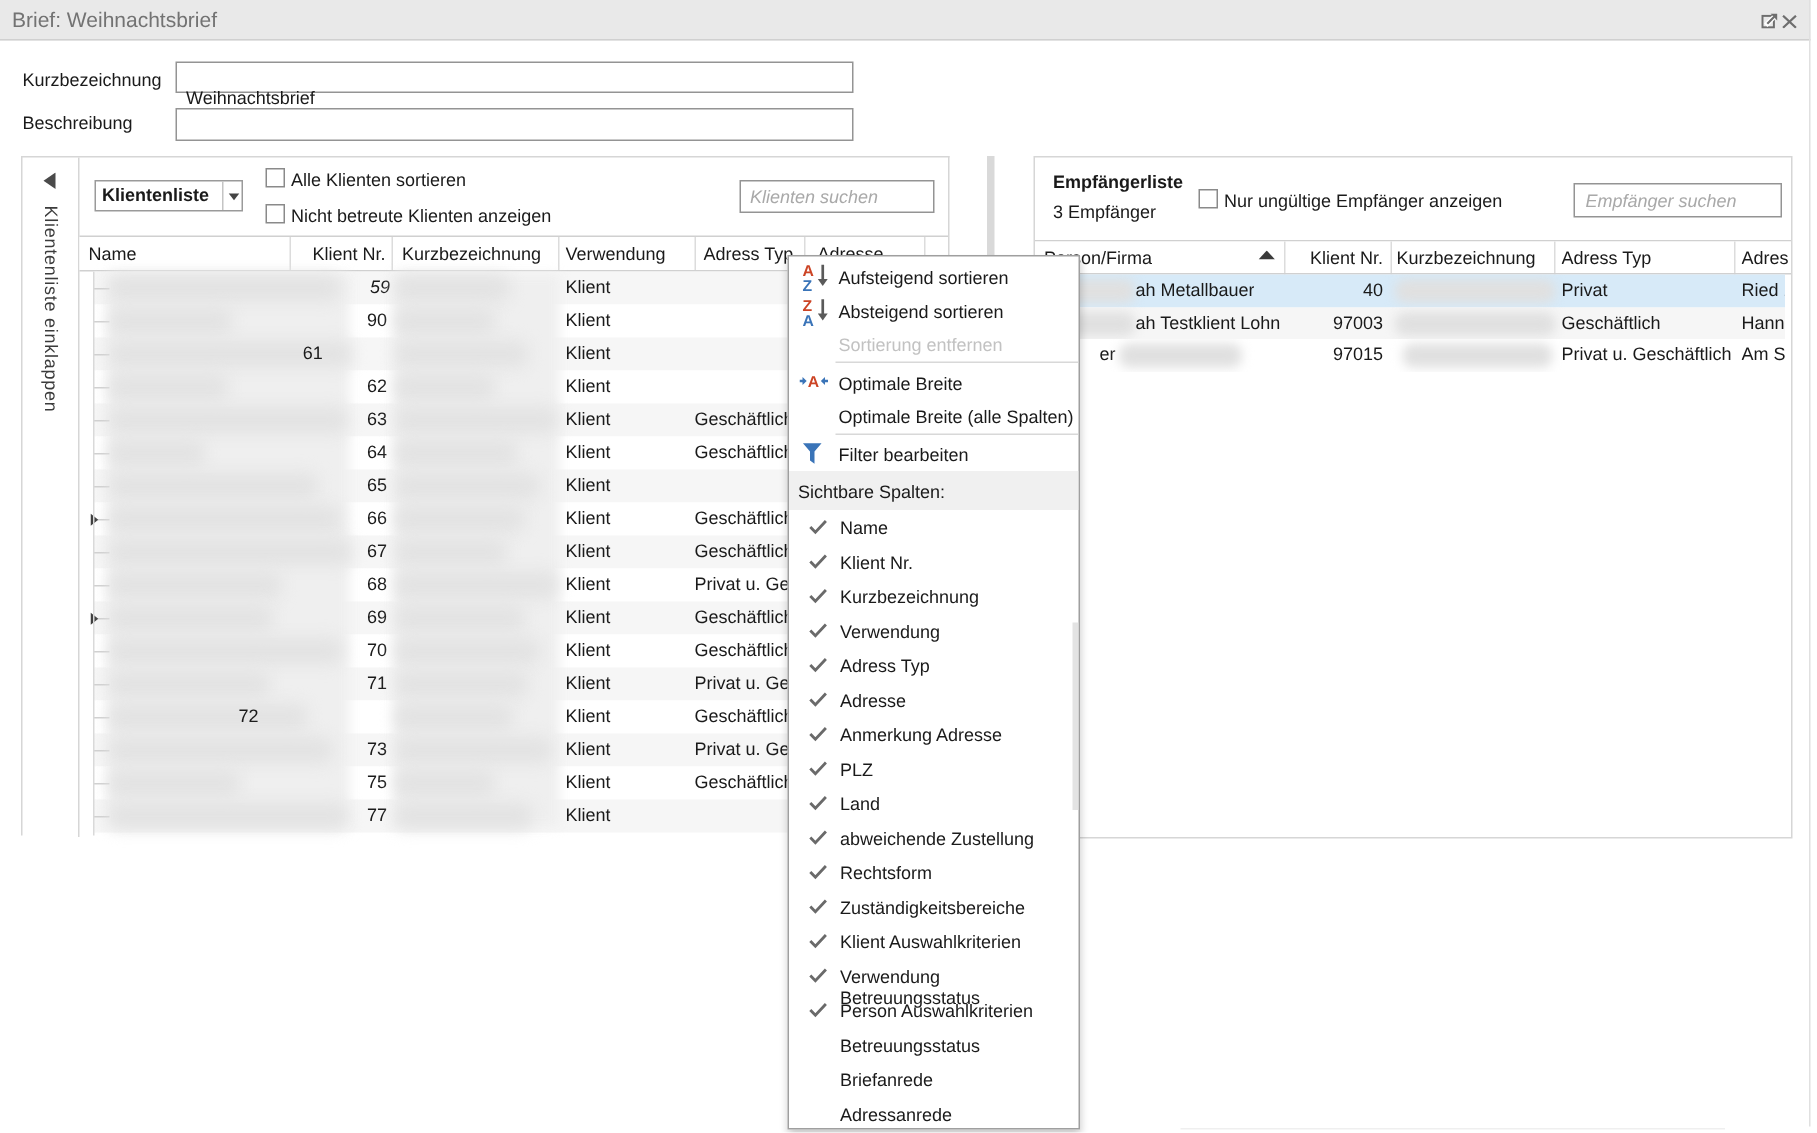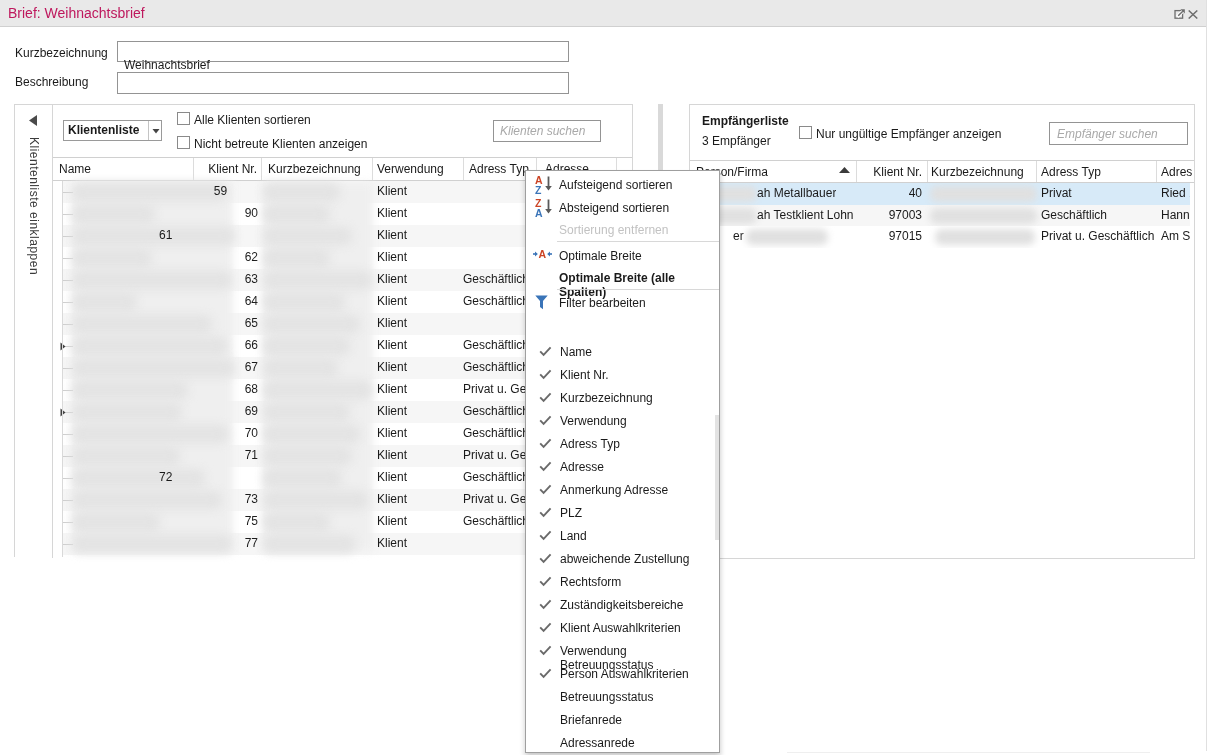--- a/index.html
+++ b/index.html
@@ -11,21 +11,21 @@
   .ph { color:#a9a9a9; font-style:italic; }
   .blur { position:absolute; background:#dfdfdf; border-radius:7px; filter:blur(5px); }
   .cb { position:absolute; width:13px; height:13px; background:#fff; border:1px solid #8a8a8a; }
   .cell { position:absolute; white-space:nowrap; overflow:hidden; }
   .vline { position:absolute; width:1px; }
   .hline { position:absolute; height:1px; }
 </style>
 </head>
 <body>
 <div class="abs" style="left:0;top:0;width:1207px;height:27px;background:#e9e9e9;border-bottom:1px solid #d0d0d0;">
-  <div class="abs" style="left:8px;top:5px;font-size:14px;color:#be185d;">Brief: Weihnachtsbrief</div>
+  <div class="abs" style="left:8px;top:5px;font-size:14px;color:#737373;">Brief: Weihnachtsbrief</div>
   <svg class="abs" style="left:1174px;top:8px;" width="12" height="12" viewBox="0 0 12 12">
     <rect x="1" y="2.6" width="7.6" height="7.6" fill="none" stroke="#6e6e6e" stroke-width="1.3"></rect>
     <path d="M3.2 8.8 L9.4 2.6" stroke="#ffffff" stroke-width="3.2" fill="none"></path>
     <path d="M4.2 7.8 L8.8 3.2" stroke="#6e6e6e" stroke-width="1.5" fill="none"></path>
     <path d="M6.4 1.2 L10.8 1.2 L10.8 5.6 Z" fill="#6e6e6e"></path>
   </svg>
   <svg class="abs" style="left:1188px;top:9.5px;" width="10" height="9" viewBox="0 0 10 9">
     <path d="M0.7 0.5 L9.3 8.5 M9.3 0.5 L0.7 8.5" fill="none" stroke="#6e6e6e" stroke-width="1.5"></path>
   </svg>
 </div>
@@ -47,21 +47,21 @@
     <span class="abs" style="left:4px;top:2px;font-weight:bold;">Klientenliste</span>
     <div class="vline" style="left:84px;top:0;height:19px;background:#c4c4c4;"></div>
     <svg class="abs" style="left:88px;top:7px;" width="8" height="6" viewBox="0 0 8 6">
         <path d="M0.5 1 L7.5 1 L4 5.5 Z" fill="#444"></path>
       </svg>
   </div>
   <div class="cb" style="left:162px;top:7px;"></div>
   <div class="abs lbl" style="left:179px;top:8px;">Alle Klienten sortieren</div>
   <div class="cb" style="left:162px;top:31px;"></div>
   <div class="abs lbl" style="left:179px;top:32px;">Nicht betreute Klienten anzeigen</div>
-  <div class="tb" style="left:478px;top:15px;width:108px;height:22px;">
+  <div class="tb" style="left:478px;top:15px;width:130px;height:22px;">
       <span class="ph abs" style="left:6px;top:3px;">Klienten suchen</span>
     </div>
   <div class="hline" style="left:38px;top:52px;width:579px;background:#d0d0d0;"></div>
   <div class="abs" style="left:38px;top:53px;width:579px;height:22px;background:#fff;">
     <span class="cell" style="left:6px;top:4px;">Name</span>
     <span class="cell" style="left:106px;top:4px;width:98px;text-align:right;">Klient Nr.</span>
     <span class="cell" style="left:215px;top:4px;">Kurzbezeichnung</span>
     <span class="cell" style="left:324px;top:4px;">Verwendung</span>
     <span class="cell" style="left:416px;top:4px;">Adress Typ</span>
     <span class="cell" style="left:492px;top:4px;">Adresse</span>
@@ -88,31 +88,31 @@
     <div class="abs" style="left:47px;top:242px;width:570px;height:22px;background:#ffffff;"></div>
     <div class="abs" style="left:47px;top:264px;width:570px;height:22px;background:#f6f6f6;"></div>
     <div class="abs" style="left:47px;top:286px;width:570px;height:22px;background:#ffffff;"></div>
     <div class="abs" style="left:47px;top:308px;width:570px;height:22px;background:#f6f6f6;"></div>
     <div class="abs" style="left:47px;top:330px;width:570px;height:22px;background:#ffffff;"></div>
     <div class="abs" style="left:47px;top:352px;width:570px;height:22px;background:#f6f6f6;"></div>
     <div class="blur" style="left:57px;top:2px;width:161px;height:368px;background:#efefef;border-radius:0;filter:blur(4px);"></div>
     <div class="blur" style="left:248px;top:2px;width:110px;height:368px;background:#efefef;border-radius:0;filter:blur(4px);"></div>
     <div class="hline" style="left:47px;top:11px;width:11px;background:#cfcfcf;"></div>
     <div class="blur" style="left:57px;top:2px;width:155px;height:18px;background:#e3e3e3;"></div>
-    <span class="cell" style="left:156px;top:3px;width:99px;text-align:center;">59</span>
+    <span class="cell" style="left:146px;top:3px;width:99px;text-align:right;font-style:italic;">59</span>
     <div class="blur" style="left:248px;top:2px;width:77px;height:18px;background:#e3e3e3;"></div>
     <span class="cell" style="left:362px;top:3px;">Klient</span>
     <div class="hline" style="left:47px;top:33px;width:11px;background:#cfcfcf;"></div>
     <div class="blur" style="left:57px;top:24px;width:83px;height:18px;background:#e3e3e3;"></div>
     <span class="cell" style="left:144px;top:25px;width:99px;text-align:right;">90</span>
     <div class="blur" style="left:248px;top:24px;width:67px;height:18px;background:#e3e3e3;"></div>
     <span class="cell" style="left:362px;top:25px;">Klient</span>
     <div class="hline" style="left:47px;top:55px;width:11px;background:#cfcfcf;"></div>
     <div class="blur" style="left:57px;top:46px;width:163px;height:18px;background:#e3e3e3;"></div>
-    <span class="cell" style="left:144px;top:47px;width:99px;text-align:left;">61</span>
+    <span class="cell" style="left:144px;top:47px;width:99px;text-align:center;">61</span>
     <div class="blur" style="left:248px;top:46px;width:89px;height:18px;background:#e3e3e3;"></div>
     <span class="cell" style="left:362px;top:47px;">Klient</span>
     <div class="hline" style="left:47px;top:77px;width:11px;background:#cfcfcf;"></div>
     <div class="blur" style="left:57px;top:68px;width:80px;height:18px;background:#e3e3e3;"></div>
     <span class="cell" style="left:144px;top:69px;width:99px;text-align:right;">62</span>
     <div class="blur" style="left:248px;top:68px;width:67px;height:18px;background:#e3e3e3;"></div>
     <span class="cell" style="left:362px;top:69px;">Klient</span>
     <div class="hline" style="left:47px;top:99px;width:11px;background:#cfcfcf;"></div>
     <div class="blur" style="left:57px;top:90px;width:160px;height:18px;background:#e3e3e3;"></div>
     <span class="cell" style="left:144px;top:91px;width:99px;text-align:right;">63</span>
@@ -267,26 +267,29 @@
     <div class="abs" style="left:33px;top:52px;color:#c2c2c2;">Sortierung entfernen</div>
     <div class="hline" style="left:31px;top:70px;width:162px;background:#d8d8d8;"></div>
     <div class="abs" style="left:33px;top:77.5px;">Optimale Breite</div>
     <svg class="abs" style="left:7px;top:77px;" width="19" height="11" viewBox="0 0 19 11">
         <text x="5.5" y="10" font-family="Liberation Sans" font-size="10.5" font-weight="bold" fill="#cc4425">A</text>
         <path d="M0 6 L2.5 6" fill="none" stroke="#3a74b8" stroke-width="1.6"></path>
         <path d="M2 3.4 L4.8 6 L2 8.6 Z" fill="#3a74b8"></path>
         <path d="M19 6 L16.5 6" fill="none" stroke="#3a74b8" stroke-width="1.6"></path>
         <path d="M17 3.4 L14.2 6 L17 8.6 Z" fill="#3a74b8"></path>
       </svg>
-    <div class="abs" style="left:33px;top:100px;font-weight:bold;">Optimale Breite (alle Spalten)</div>
+    <div class="abs" style="left:33px;top:100px;">Optimale Breite (alle Spalten)</div>
     <div class="hline" style="left:31px;top:117.5px;width:162px;background:#d8d8d8;"></div>
     <div class="abs" style="left:33px;top:125px;">Filter bearbeiten</div>
     <svg class="abs" style="left:8.5px;top:124px;" width="13" height="15" viewBox="0 0 13 15">
         <path d="M0.3 0.5 L12.7 0.5 L8 6 L8 14.2 L5 12 L5 6 Z" fill="#3a74b8"></path>
       </svg>
+    <div class="abs" style="left:0;top:143px;width:193px;height:26px;background:#f0f0f0;">
+        <span class="abs" style="left:6px;top:7px;">Sichtbare Spalten:</span>
+      </div>
     <svg class="abs" style="left:13px;top:175px;" width="13" height="11" viewBox="0 0 13 11">
         <path d="M1.2 5.3 L4.6 8.8 L11.6 1.4" fill="none" stroke="#6a6a6a" stroke-width="1.9"></path>
       </svg>
     <div class="abs" style="left:34px;top:174px;">Name</div>
     <svg class="abs" style="left:13px;top:198px;" width="13" height="11" viewBox="0 0 13 11">
         <path d="M1.2 5.3 L4.6 8.8 L11.6 1.4" fill="none" stroke="#6a6a6a" stroke-width="1.9"></path>
       </svg>
     <div class="abs" style="left:34px;top:197px;">Klient Nr.</div>
     <svg class="abs" style="left:13px;top:221px;" width="13" height="11" viewBox="0 0 13 11">
         <path d="M1.2 5.3 L4.6 8.8 L11.6 1.4" fill="none" stroke="#6a6a6a" stroke-width="1.9"></path>

